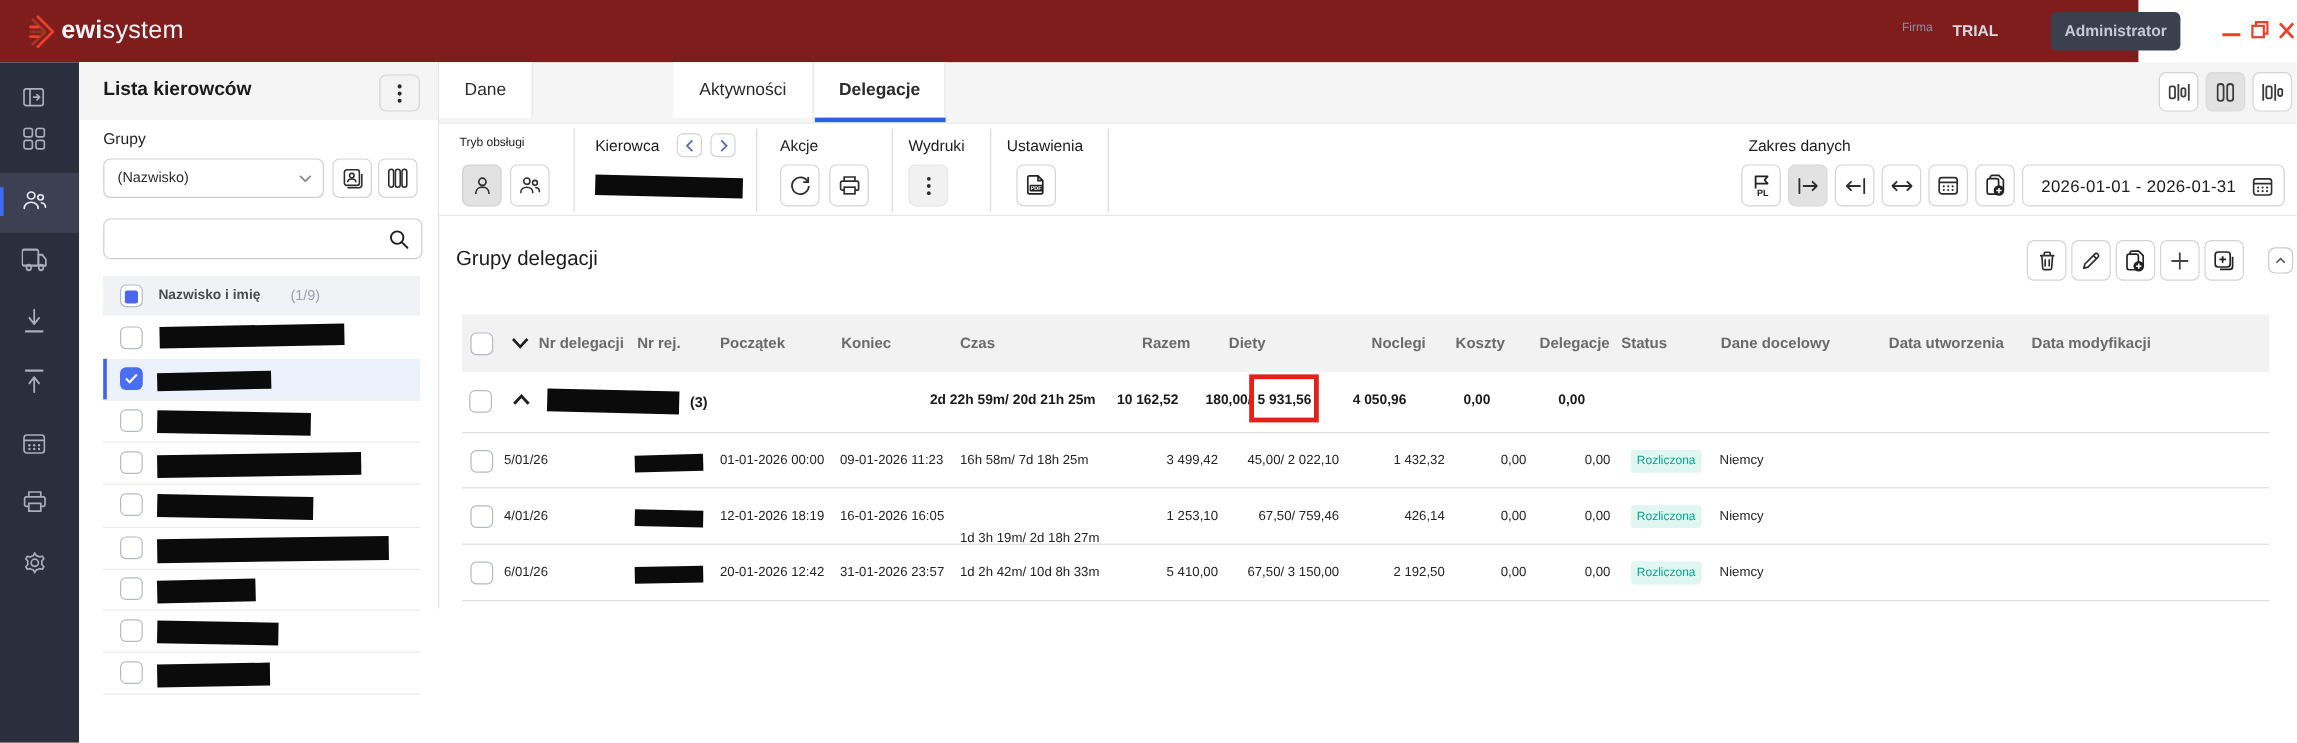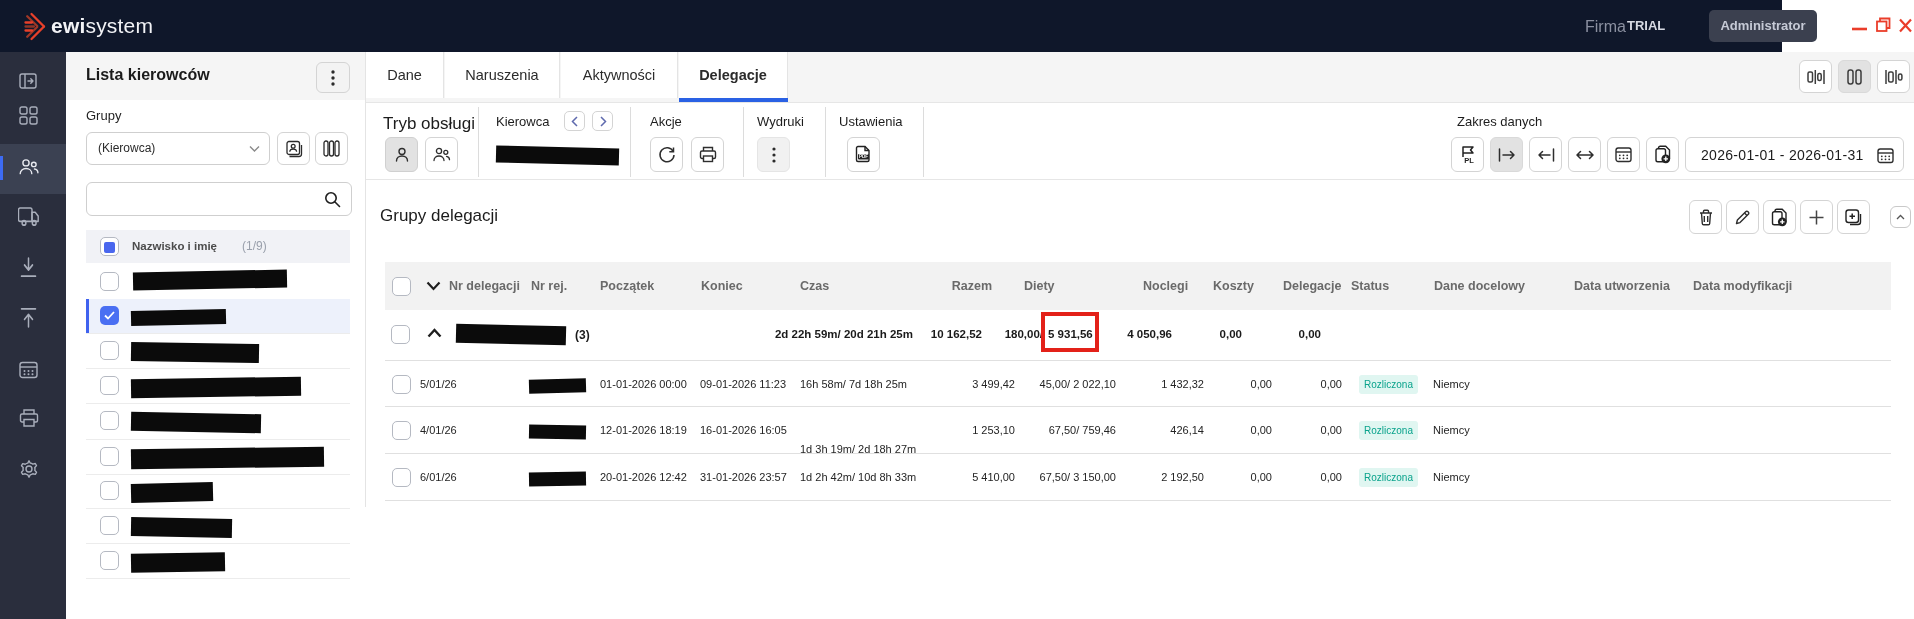--- a/index.html
+++ b/index.html
@@ -1,21 +1,21 @@
 <!DOCTYPE html>
 <html><head>
 <meta charset="utf-8">
 <style>
 *{margin:0;padding:0;box-sizing:border-box}
 html,body{width:1914px;height:619px;overflow:hidden}
 body{font-family:"Liberation Sans",sans-serif;background:#fff;position:relative}
 .abs{position:absolute}
 #stage{position:absolute;top:0;left:0;width:1914px;height:619px;background:#fff}
 
-#topbar{position:absolute;top:0;left:0;width:1782px;height:52px;background:#0f172a}
+#topbar{position:absolute;top:0;left:0;width:1782px;height:52px;background:#7f1d1d}
 #sidebar{position:absolute;top:52px;left:0;width:66px;height:567px;background:#2a2e3d}
 .navsel{position:absolute;left:0;top:92px;width:66px;height:50px;background:#3b4152}
 .navbar{position:absolute;left:0;top:104px;width:3px;height:24px;background:#3d6bf3}
 
 #lpanel{position:absolute;top:52px;left:66px;width:299px;height:567px;background:#fff}
 #lphead{position:absolute;top:0;left:0;width:299px;height:48px;background:#f5f5f5}
 .lph-title{position:absolute;left:20px;top:14px;font-size:16px;font-weight:700;color:#1b1b1b}
 .btn{position:absolute;background:#fff;border:1px solid #d4d4d4;border-radius:6px;display:flex;align-items:center;justify-content:center}
 .btn.gray{background:#e2e2e2;border-color:#d0d0d0}
 .btn.lgray{background:#f1f1f1;border-color:#e5e5e5}
@@ -46,21 +46,21 @@
         <path d="M7.5 2 L20 14.5" stroke="#e8402a"></path>
         <path d="M3.2 4.2 L13.2 14" stroke="#a03726"></path>
         <path d="M7.5 27 L20 14.5" stroke="#e8402a"></path>
         <path d="M3.2 24.8 L13.2 15" stroke="#a03726"></path>
         <path d="M1.5 10.5 h6.5" stroke="#e8402a"></path>
         <path d="M1.5 14.5 h8.5" stroke="#8f3526"></path>
         <path d="M1.5 18.5 h6.5" stroke="#e8402a"></path>
       </g>
     </svg>
     <div class="abs" style="left:51px;top:14px;font-size:21px;color:#f2f3f6;letter-spacing:0.2px"><b>ewi</b>system</div>
-    <div class="abs" style="left:1585px;top:18px;font-size:16px;color:#8b90a0">Firma</div>
+    <div class="abs" style="left:1585px;top:18px;font-size:10px;color:#8b90a0">Firma</div>
     <div class="abs" style="left:1627px;top:18px;font-size:13px;font-weight:700;color:#d6d9e2">TRIAL</div>
     <div class="abs" style="left:1709px;top:10px;width:108px;height:32px;background:#3b404f;border-radius:5px;text-align:center;line-height:32px;font-size:13px;font-weight:700;color:#c6cad6">Administrator</div>
     <svg class="abs" style="left:1850px;top:14px" width="62" height="24" viewBox="0 0 62 24">
       <path d="M2 15 h15" stroke="#ea3d2a" stroke-width="2.6"></path>
       <g stroke="#ea3d2a" stroke-width="1.8" fill="none">
         <rect x="27" y="7.5" width="9.5" height="9.5"></rect>
         <path d="M30 7.5 v-3 h9.5 v9.5 h-3"></path>
       </g>
       <g stroke="#ea3d2a" stroke-width="2.2">
         <path d="M50 5.5 L61 17.5 M61 5.5 L50 17.5"></path>
@@ -132,21 +132,21 @@
       <svg width="4" height="16" viewBox="0 0 4 16">
           <g fill="#2b2b2b">
             <circle cx="2" cy="2" r="1.7"></circle>
             <circle cx="2" cy="8" r="1.7"></circle>
             <circle cx="2" cy="14" r="1.7"></circle>
           </g>
         </svg>
     </div>
     <div class="lbl" style="left:20px;top:56px">Grupy</div>
     <div class="abs" style="left:20px;top:80px;width:184px;height:33px;border:1px solid #cfcfcf;border-radius:6px;background:#fff">
-      <span class="abs" style="left:11px;top:8px;font-size:12px;color:#2b2b2b">(Kierowca)</span>
+      <span class="abs" style="left:11px;top:8px;font-size:12px;color:#2b2b2b">(Nazwisko)</span>
       <svg class="abs" style="right:9px;top:12px" width="11" height="8" viewBox="0 0 11 8" fill="none" stroke="#8a8a8a" stroke-width="1.4">
           <path d="M1 1.5 L5.5 6 L10 1.5"></path>
         </svg>
     </div>
     <div class="btn" style="left:211px;top:80px;width:33px;height:33px">
       <svg width="18" height="18" viewBox="0 0 18 18" fill="none" stroke="#2b2b2b" stroke-width="1.3">
         <rect x="2" y="1.5" width="12.5" height="13" rx="2"></rect>
         <circle cx="8.2" cy="6.3" r="1.9"></circle>
         <path d="M4.8 11.8 c0-1.6 1.5-2.7 3.4-2.7 s3.4 1.1 3.4 2.7"></path>
         <path d="M4.5 16.5 h9.5 a2.5 2.5 0 0 0 2.5-2.5 V5"></path>
@@ -201,21 +201,20 @@
       <span class="sep" style="left:20px;top:351px;width:264px"></span>
       <span class="sep" style="left:20px;top:387px;width:264px"></span>
       <span class="sep" style="left:20px;top:422px;width:264px"></span>
       <span class="sep" style="left:20px;top:456px;width:264px"></span>
       <span class="sep" style="left:20px;top:491px;width:264px"></span>
       <span class="sep" style="left:20px;top:526px;width:264px"></span>
     </div>
   </div>
   <div id="tabstrip">
     <div class="tab" style="left:0;width:78px">Dane</div>
-    <div class="tab" style="left:79px;width:115px">Naruszenia</div>
     <div class="tab" style="left:195px;width:117px">Aktywności</div>
     <div class="tab" style="left:313px;width:109px;font-weight:700">Delegacje</div>
     <div class="abs" style="left:313px;top:46px;width:109px;height:5px;background:#2a61e4"></div>
     <div class="btn" style="left:1433px;top:8px;width:33px;height:33px">
       <svg width="18" height="16" viewBox="0 0 18 16" fill="none" stroke="#3c3c3c" stroke-width="1.5">
         <rect x="1" y="3" width="4.5" height="10" rx="1.5"></rect>
         <path d="M8.3 1 v14"></path>
         <rect x="10.8" y="4.5" width="3.4" height="7" rx="1.5"></rect>
         <path d="M17 1 v14"></path>
       </svg>
@@ -229,21 +228,21 @@
     <div class="btn" style="left:1511px;top:8px;width:33px;height:33px">
       <svg width="18" height="16" viewBox="0 0 18 16" fill="none" stroke="#3c3c3c" stroke-width="1.5">
         <path d="M1 1 v14"></path>
         <rect x="3.6" y="3" width="4.5" height="10" rx="1.5"></rect>
         <path d="M11 1 v14"></path>
         <rect x="13.5" y="5" width="3.4" height="6" rx="1.6"></rect>
       </svg>
     </div>
   </div>
   <div id="toolbar">
-    <div class="abs" style="left:17px;top:11px;font-size:17px;color:#1c1c1c">Tryb obsługi</div>
+    <div class="abs" style="left:17px;top:11px;font-size:10px;color:#1c1c1c">Tryb obsługi</div>
     <div class="btn gray" style="left:19px;top:34px;width:33px;height:35px">
       <svg width="18" height="18" viewBox="0 0 18 18" fill="none" stroke="#2e2e2e" stroke-width="1.4" stroke-linecap="round">
         <circle cx="9" cy="5.5" r="3"></circle>
         <path d="M3.5 15 c0-3 2.4-5 5.5-5 s5.5 2 5.5 5"></path>
       </svg>
     </div>
     <div class="btn" style="left:59px;top:34px;width:33px;height:35px">
       <svg width="19" height="17" viewBox="0 0 19 17" fill="none" stroke="#2e2e2e" stroke-width="1.3" stroke-linecap="round">
         <circle cx="7" cy="5" r="2.6"></circle>
         <path d="M2 14.5 c0-2.7 2.2-4.5 5-4.5 s5 1.8 5 4.5"></path>

